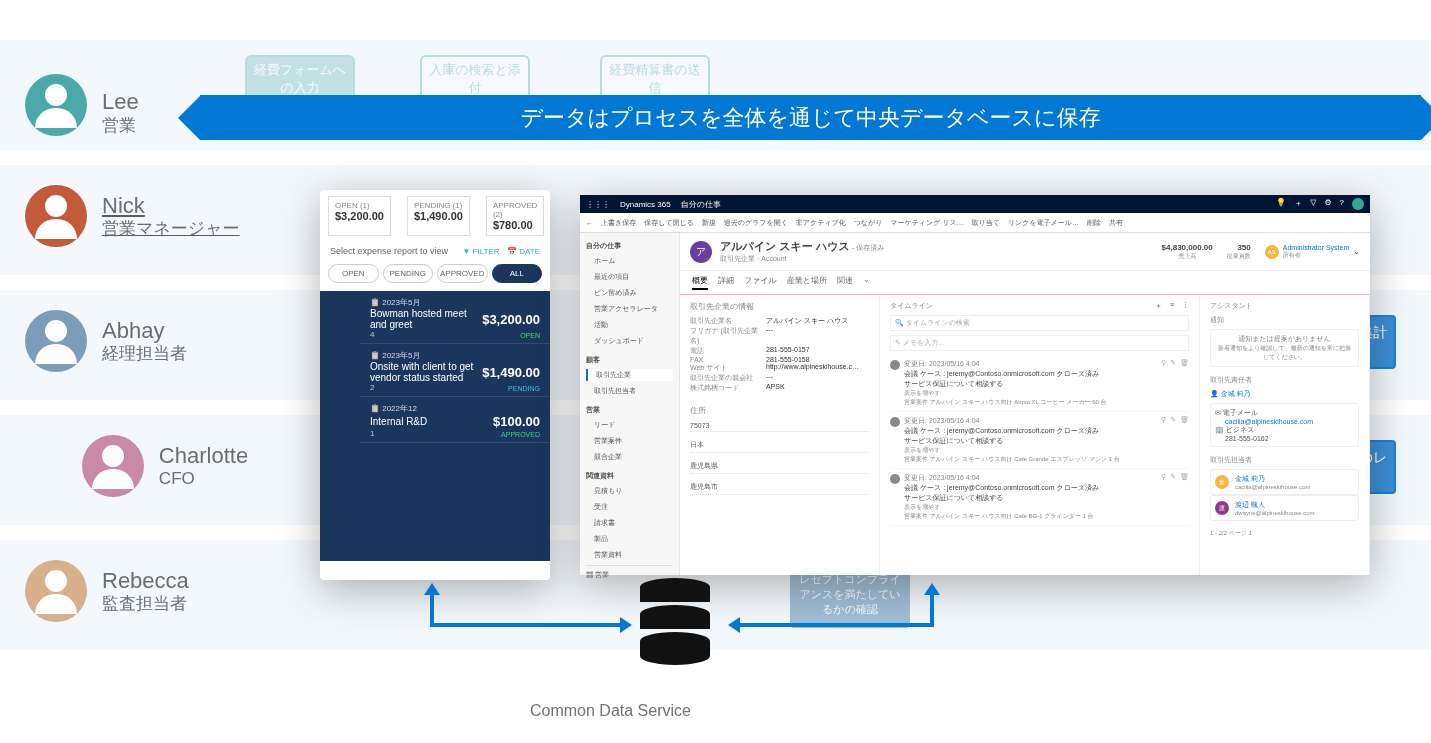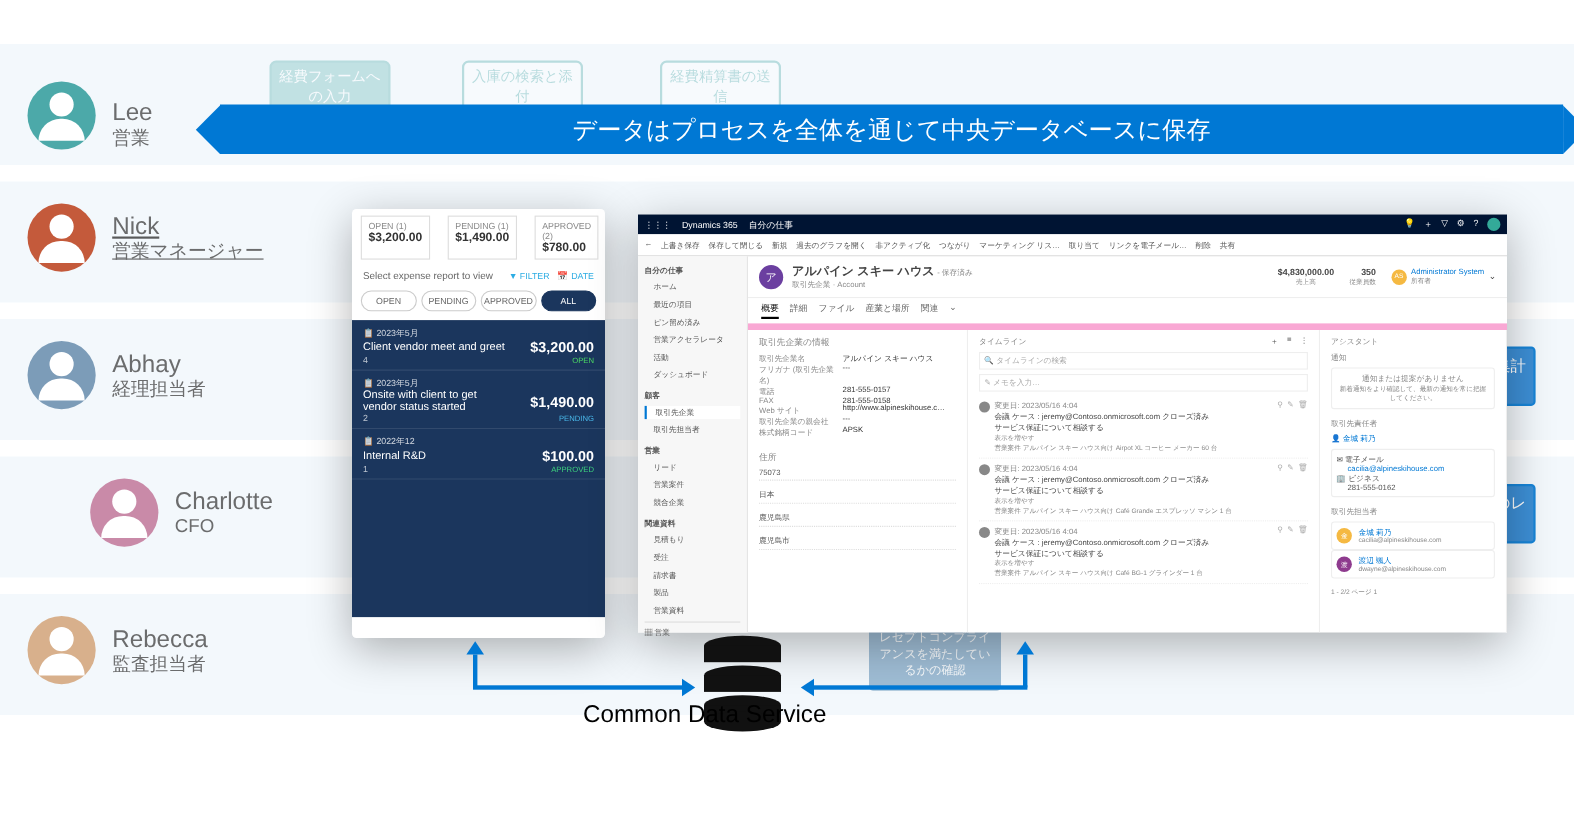--- a/index.html
+++ b/index.html
@@ -46,21 +46,21 @@
   .ea-sumrow{display:flex;padding:6px 8px;gap:16px;}
   .ea-sum{flex:1;border:1px solid #ddd;padding:4px 6px;}
   .ea-sum .lbl{font-size:8px;color:#888;}
   .ea-sum .val{font-size:11px;font-weight:bold;}
   .ea-selrow{font-size:9px;color:#666;padding:4px 10px;display:flex;align-items:center;justify-content:space-between;}
   .ea-selrow .link{color:#2cace3;font-size:8px;}
   .ea-pills{display:flex;gap:4px;padding:4px 8px 8px;}
   .ea-pill{flex:1;font-size:8px;padding:4px 0;border-radius:10px;text-align:center;border:1px solid #ccc;color:#666;}
   .ea-pill.active{background:var(--navy);color:#fff;border-color:var(--navy);}
   .ea-list{background:var(--navy);height:270px;;overflow:hidden;}
-  .ea-item{color:#fff;padding:6px 10px 4px;border-bottom:1px solid rgba(255,255,255,.1);display:flex;flex-direction:column;}
+  .ea-item{color:#fff;padding:6px 10px 4px;border-bottom:1px solid rgba(255,255,255,.1);display:flex;flex-direction:column;margin-left:40px;}
   .ea-item .date{font-size:8px;opacity:.8;}
   .ea-item .line{display:flex;justify-content:space-between;align-items:center;}
   .ea-item .name{font-size:10px;max-width:130px;}
   .ea-item .amt{font-size:13px;font-weight:bold;}
   .ea-item .status{font-size:7px;text-align:right;margin-top:2px;}
   .ea-item .status.open{color:#4cd964;}
   .ea-item .status.pending{color:#49b7e8;}
   .ea-item .status.approved{color:#3ed27f;}
   
   .d365{position:absolute;top:195px;left:580px;width:790px;height:380px;background:#fff;box-shadow:0 10px 40px rgba(0,0,0,.3);font-size:8px;color:#444;}
@@ -71,40 +71,40 @@
   .d365-nav{width:100px;background:#f7f7f7;border-right:1px solid #e5e5e5;padding:4px 6px;font-size:7px;color:#555;display:flex;flex-direction:column;gap:4px;}
   .d365-nav .grp{font-weight:bold;margin-top:4px;}
   .d365-nav .itm{padding:1px 0 1px 8px;white-space:nowrap;}
   .d365-nav .itm.active{background:#fff;border-left:2px solid var(--blue);}
   .d365-main{flex:1;display:flex;flex-direction:column;}
   .d365-hdr{display:flex;align-items:center;padding:6px 10px;border-bottom:1px solid #eee;gap:8px;}
   .d365-hdr .avatar2{width:22px;height:22px;border-radius:50%;background:#6b3fa0;color:#fff;display:flex;align-items:center;justify-content:center;font-size:10px;}
   .d365-hdr .title{font-size:11px;font-weight:600;}
   .d365-hdr .sub{font-size:7px;color:#888;}
   .d365-hdr .right{margin-left:auto;display:flex;gap:14px;align-items:center;font-size:8px;}
-  .d365-tabs{display:flex;gap:10px;font-size:8px;padding:4px 12px;border-bottom:6px solid #f9a8d4;color:#666;}
+  .d365-tabs{display:flex;gap:10px;font-size:8px;padding:4px 12px;border-bottom:1px solid #f9a8d4;color:#666;}
   .d365-tabs .t.active{color:#000;border-bottom:2px solid #000;padding-bottom:2px;}
   .d365-cols{display:flex;flex:1;overflow:hidden;}
   .d365-col{padding:6px 10px;border-right:1px solid #eee;font-size:7px;color:#555;display:flex;flex-direction:column;gap:4px;}
   .d365-col.c1{width:200px;}
   .d365-col.c2{flex:1;}
   .d365-col.c3{width:170px;}
   .field{display:flex;gap:6px;}
   .field .fl{width:70px;color:#888;}
   .field .fv{flex:1;color:#333;}
   .timeline-item{border-bottom:1px dotted #eee;padding:4px 0;}
   .timeline-item .ti-h{color:#888;}
   .timeline-item .ti-b{color:#444;}
   .card{border:1px solid #eee;padding:4px;border-radius:3px;}
   
   .cylinder{position:absolute;left:640px;top:578px;width:70px;height:86px;}
   .cylinder .top{width:70px;height:18px;border-radius:50%;background:#111;}
   .cylinder .mid{width:70px;height:15px;background:#111;margin-top:-9px;}
   .cylinder .gap{height:3px;}
-  .cds-label{position:absolute;left:530px;top:636px;font-size:22px;color:#000000;}
+  .cds-label{position:absolute;left:530px;top:702px;font-size:16px;color:#737373;}
   
   .arrow{position:absolute;background:var(--blue);}
   .arrow.h{height:4px;}
   .arrow.h::after{content:"";position:absolute;width:0;height:0;border-top:8px solid transparent;border-bottom:8px solid transparent;}
   .arrow.h.r::after{right:-12px;top:-6px;border-left:12px solid var(--blue);}
   .arrow.h.l::after{left:-12px;top:-6px;border-right:12px solid var(--blue);}
   .arrow.v{width:4px;}
   .arrow.v::after{content:"";position:absolute;width:0;height:0;border-left:8px solid transparent;border-right:8px solid transparent;}
   .arrow.v.up::after{top:-12px;left:-6px;border-bottom:12px solid var(--blue);}
   .arrow.v.down::after{bottom:-12px;left:-6px;border-top:12px solid var(--blue);}
@@ -223,21 +223,21 @@
   <div class="ea-pills" id="ea-pills">
       <div class="ea-pill">OPEN</div>
       <div class="ea-pill">PENDING</div>
       <div class="ea-pill">APPROVED</div>
       <div class="ea-pill active">ALL</div>
     </div>
   <div class="ea-list" id="ea-list">
       <div class="ea-item">
         <div class="date">📋 2023年5月</div>
   <div class="line">
-          <div class="name">Client vendor meet and greet</div>
+          <div class="name">Bowman hosted meet and greet</div>
           <div class="amt">$3,200.00</div>
         </div>
   <div class="line">
           <div style="font-size:8px;opacity:.7">4</div>
           <div class="status open">OPEN</div>
         </div>
       </div>
       <div class="ea-item">
         <div class="date">📋 2023年5月</div>
   <div class="line">

